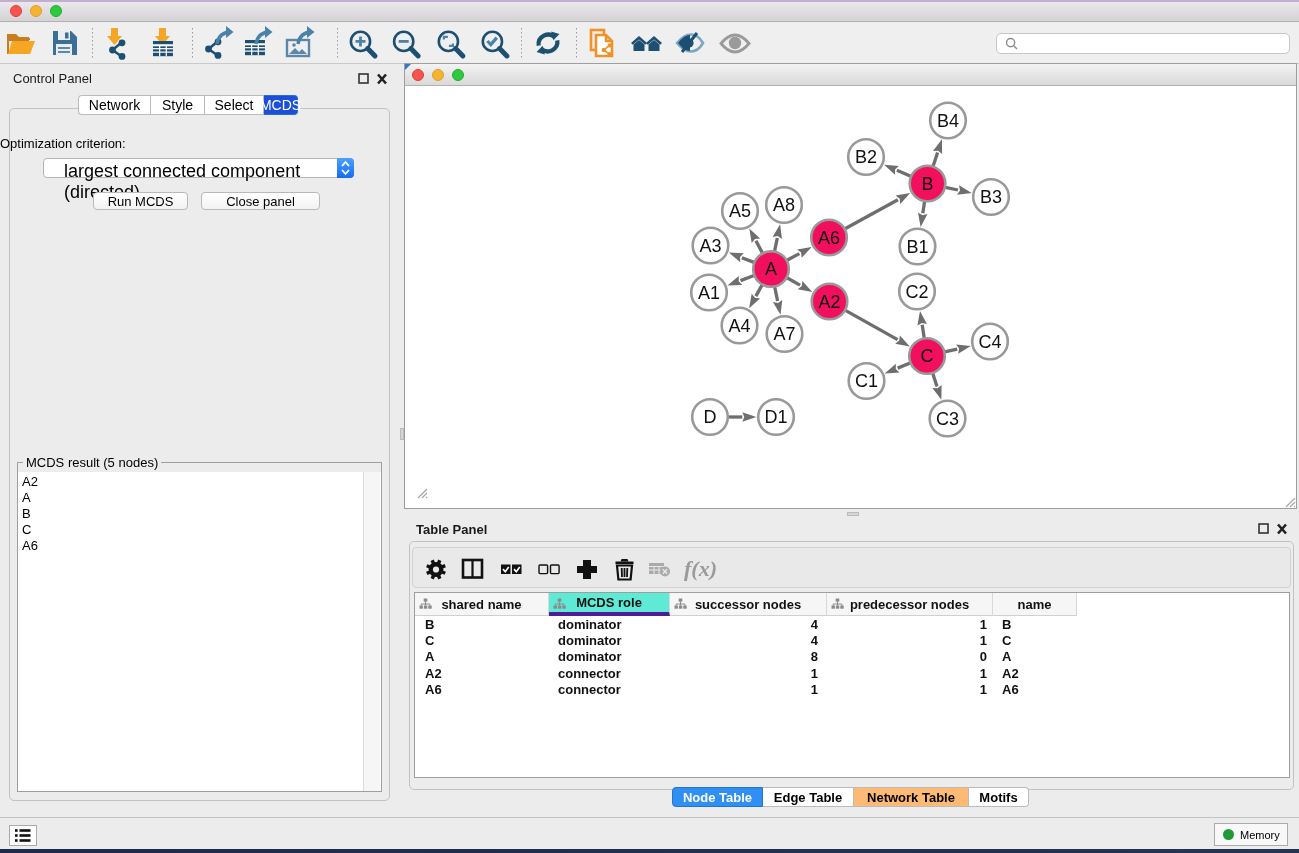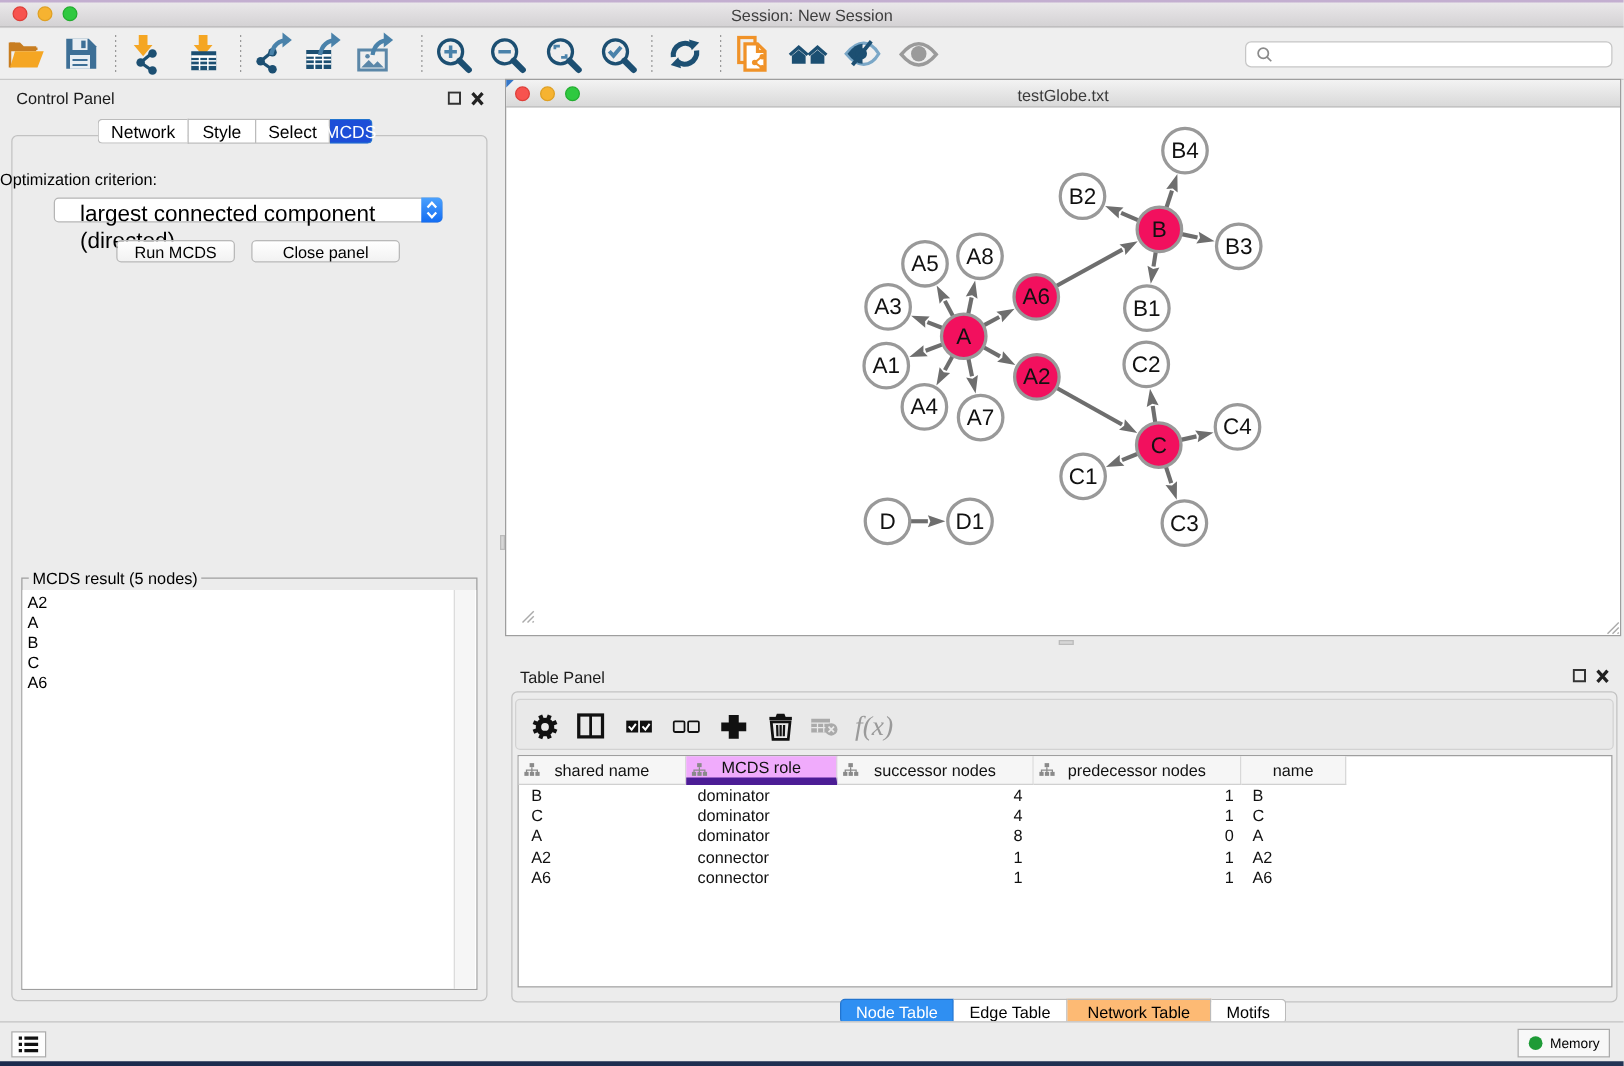--- a/index.html
+++ b/index.html
@@ -6,21 +6,20 @@
   body { font-family:"Liberation Sans", sans-serif; background:#ececec; position:relative; }
   .abs { position:absolute; }
 </style></head>
 <body>
 
 <div class="abs" style="left:0;top:0;width:1299px;height:22px;background:linear-gradient(#eceaec,#d4d2d4);border-bottom:1px solid #b3b1b3;">
   <div class="abs" style="left:0;top:0;width:1299px;height:2px;background:#c3aed0;"></div>
   <div class="abs" style="left:10px;top:5px;width:12px;height:12px;border-radius:50%;background:#f7534f;border:0.5px solid #de3e38;"></div>
   <div class="abs" style="left:30px;top:5px;width:12px;height:12px;border-radius:50%;background:#f6b331;border:0.5px solid #dfa023;"></div>
   <div class="abs" style="left:50px;top:5px;width:12px;height:12px;border-radius:50%;background:#2fc940;border:0.5px solid #22ad2f;"></div>
-  <div class="abs" style="left:0;top:4.5px;width:1299px;text-align:center;font-size:13px;color:#3e3e3e;">Session: New Session</div>
 </div>
 
 <div class="abs" style="left:0;top:23px;width:1299px;height:41px;background:#efefef;border-bottom:1px solid #c9c9c9;">
   <svg class="abs" style="left:0;top:-23px;" width="780" height="64" viewBox="0 0 780 64">
     <g transform="translate(7,30)">
       <path d="M1 4 h8 l3 3 h10 v4 h-21 z" fill="#c87d20"></path>
       <path d="M1 24 V5 l4 0 M22 10 v-2" stroke="#c87d20" stroke-width="2" fill="none"></path>
       <path d="M5 11 h23 l-5 13 h-22 z" fill="#f5a623"></path>
     </g>
 <g transform="translate(51,29)">
@@ -189,21 +188,20 @@
   <div class="abs" style="left:23px;top:391px;background:#ececec;padding:0 3px;font-size:13px;">MCDS result (5 nodes)</div>
   <div class="abs" style="left:18px;top:408px;width:363px;height:319px;background:#fff;font-size:13px;line-height:16px;padding:2px 0 0 4px;">A2<br>A<br>B<br>C<br>A6</div>
   <div class="abs" style="left:363px;top:408px;width:17px;height:319px;background:#f6f6f6;border-left:1px solid #dcdcdc;"></div>
 </div>
 
 <div class="abs" style="left:404px;top:63px;width:893px;height:446px;background:#fff;border:1px solid #9e9e9e;">
   <div class="abs" style="left:0;top:0;width:891px;height:22px;background:linear-gradient(#f3f3f3,#d9d9d9);border-bottom:1px solid #b2b2b2;">
     <div class="abs" style="left:7px;top:5px;width:12px;height:12px;border-radius:50%;background:#f7534f;border:0.5px solid #de3e38;"></div>
     <div class="abs" style="left:27px;top:5px;width:12px;height:12px;border-radius:50%;background:#f6b331;border:0.5px solid #dfa023;"></div>
     <div class="abs" style="left:47px;top:5px;width:12px;height:12px;border-radius:50%;background:#2fc940;border:0.5px solid #22ad2f;"></div>
-    <div class="abs" style="left:0;top:4.5px;width:891px;text-align:center;font-size:13px;color:#3a3a3a;">testGlobe.txt</div>
   </div>
   <div class="abs" style="left:0;top:0;width:0;height:0;border-left:6px solid #3477c8;border-bottom:6px solid transparent;"></div>
   <svg class="abs" style="left:11px;top:423px" width="12" height="12" viewBox="0 0 12 12">
     <g stroke="#aaa" stroke-width="1.2">
         <line x1="2" y1="11" x2="11" y2="2"></line>
         <line x1="6" y1="11" x2="11" y2="6"></line>
         <line x1="10" y1="11" x2="11" y2="10"></line>
       </g>
   </svg>
 </div>
@@ -293,21 +291,21 @@
   <g stroke="#aaa" stroke-width="1.2">
       <line x1="2" y1="11" x2="11" y2="2"></line>
       <line x1="6" y1="11" x2="11" y2="6"></line>
       <line x1="10" y1="11" x2="11" y2="10"></line>
     </g>
 </svg>
 
 <div class="abs" style="left:400px;top:428px;width:4px;height:12px;background:#d6d6d6;border:1px solid #bbb;"></div>
 <div class="abs" style="left:847px;top:512px;width:12px;height:4px;background:#d6d6d6;border:1px solid #bbb;"></div>
 
-<div class="abs" style="left:404px;top:528px;width:895px;height:297px;background:#ececec;">
+<div class="abs" style="left:404px;top:516px;width:895px;height:297px;background:#ececec;font-weight:bold;">
   <div class="abs" style="left:12px;top:6px;font-size:13px;color:#1a1a1a;">Table Panel</div>
   <svg class="abs" style="left:854px;top:7px" width="32" height="12" viewBox="0 0 32 12">
     <rect x="1" y="1" width="9" height="9" fill="none" stroke="#333" stroke-width="1.6"></rect>
     <path d="M20 1.5 L28 10.5 M28 1.5 L20 10.5" stroke="#222" stroke-width="2.6"></path>
   </svg>
 
   <div class="abs" style="left:5px;top:25px;width:885px;height:249px;border:1px solid #c2c2c2;border-radius:5px;"></div>
 
   <div class="abs" style="left:8px;top:31px;width:879px;height:41px;background:#e9e9e9;border:1px solid #d2d2d2;border-radius:4px;"></div>
   <svg class="abs" style="left:0px;top:0px;pointer-events:none" width="895" height="297" viewBox="404 520 895 297">
@@ -370,21 +368,21 @@
     <div style="width:134px;position:relative;background:#f6f6f6;border-right:1px solid #d8d8d8;border-bottom:1px solid #d0d0d0;display:flex;align-items:center;justify-content:center;">
         <span style="position:absolute;left:4px;top:5px;"><svg width="13" height="12" viewBox="0 0 13 12" style="flex:0 0 auto">
             <rect x="4.7" y="0.5" width="3.6" height="3.2" fill="#8a8a8a"></rect>
             <rect x="0.5" y="7.5" width="3.4" height="3.2" fill="#8a8a8a"></rect>
             <rect x="4.9" y="7.5" width="3.4" height="3.2" fill="#8a8a8a"></rect>
             <rect x="9.3" y="7.5" width="3.4" height="3.2" fill="#8a8a8a"></rect>
             <path d="M6.5 3.7 V6 M2.2 7.5 V6 H10.9 V7.5 M6.5 6 V7.5" stroke="#8a8a8a" stroke-width="1" fill="none"></path>
           </svg></span>
         <span>shared name</span>
       </div>
-    <div style="width:121px;position:relative;background:#f0abfc;border-right:1px solid #d8d8d8;border-bottom:6px solid #4c1d95;display:flex;align-items:center;justify-content:center;">
+    <div style="width:121px;position:relative;background:#5eead4;border-right:1px solid #d8d8d8;border-bottom:4px solid #4c1d95;display:flex;align-items:center;justify-content:center;">
         <span style="position:absolute;left:4px;top:5px;"><svg width="13" height="12" viewBox="0 0 13 12" style="flex:0 0 auto">
             <rect x="4.7" y="0.5" width="3.6" height="3.2" fill="#8a8a8a"></rect>
             <rect x="0.5" y="7.5" width="3.4" height="3.2" fill="#8a8a8a"></rect>
             <rect x="4.9" y="7.5" width="3.4" height="3.2" fill="#8a8a8a"></rect>
             <rect x="9.3" y="7.5" width="3.4" height="3.2" fill="#8a8a8a"></rect>
             <path d="M6.5 3.7 V6 M2.2 7.5 V6 H10.9 V7.5 M6.5 6 V7.5" stroke="#8a8a8a" stroke-width="1" fill="none"></path>
           </svg></span>
         <span>MCDS role</span>
       </div>
     <div style="width:157px;position:relative;background:#f6f6f6;border-right:1px solid #d8d8d8;border-bottom:1px solid #d0d0d0;display:flex;align-items:center;justify-content:center;">

